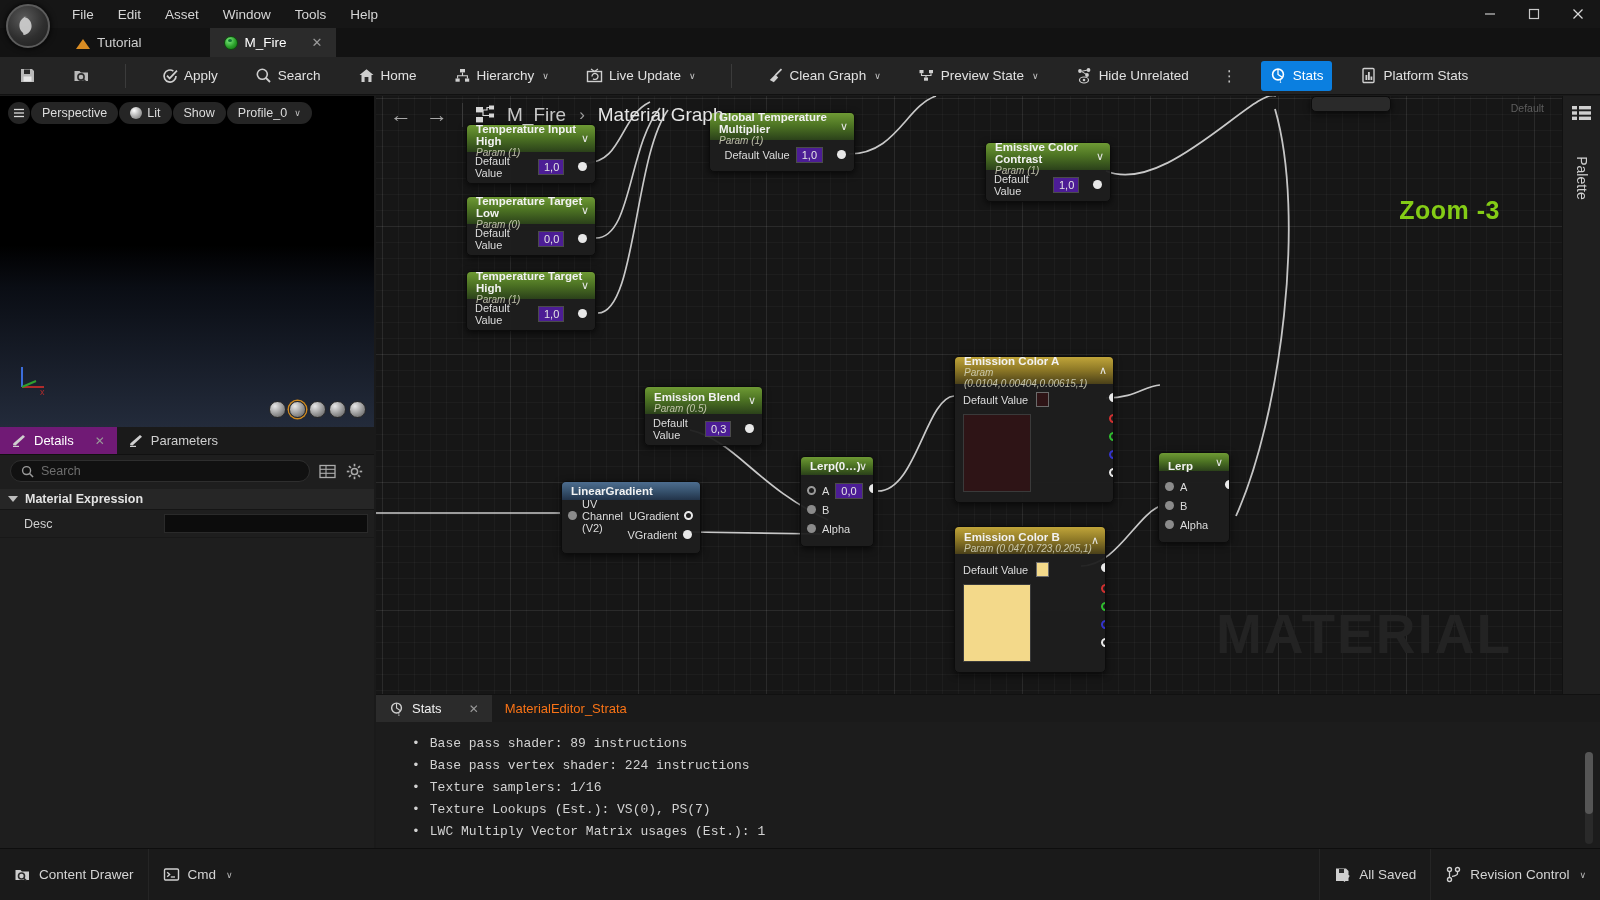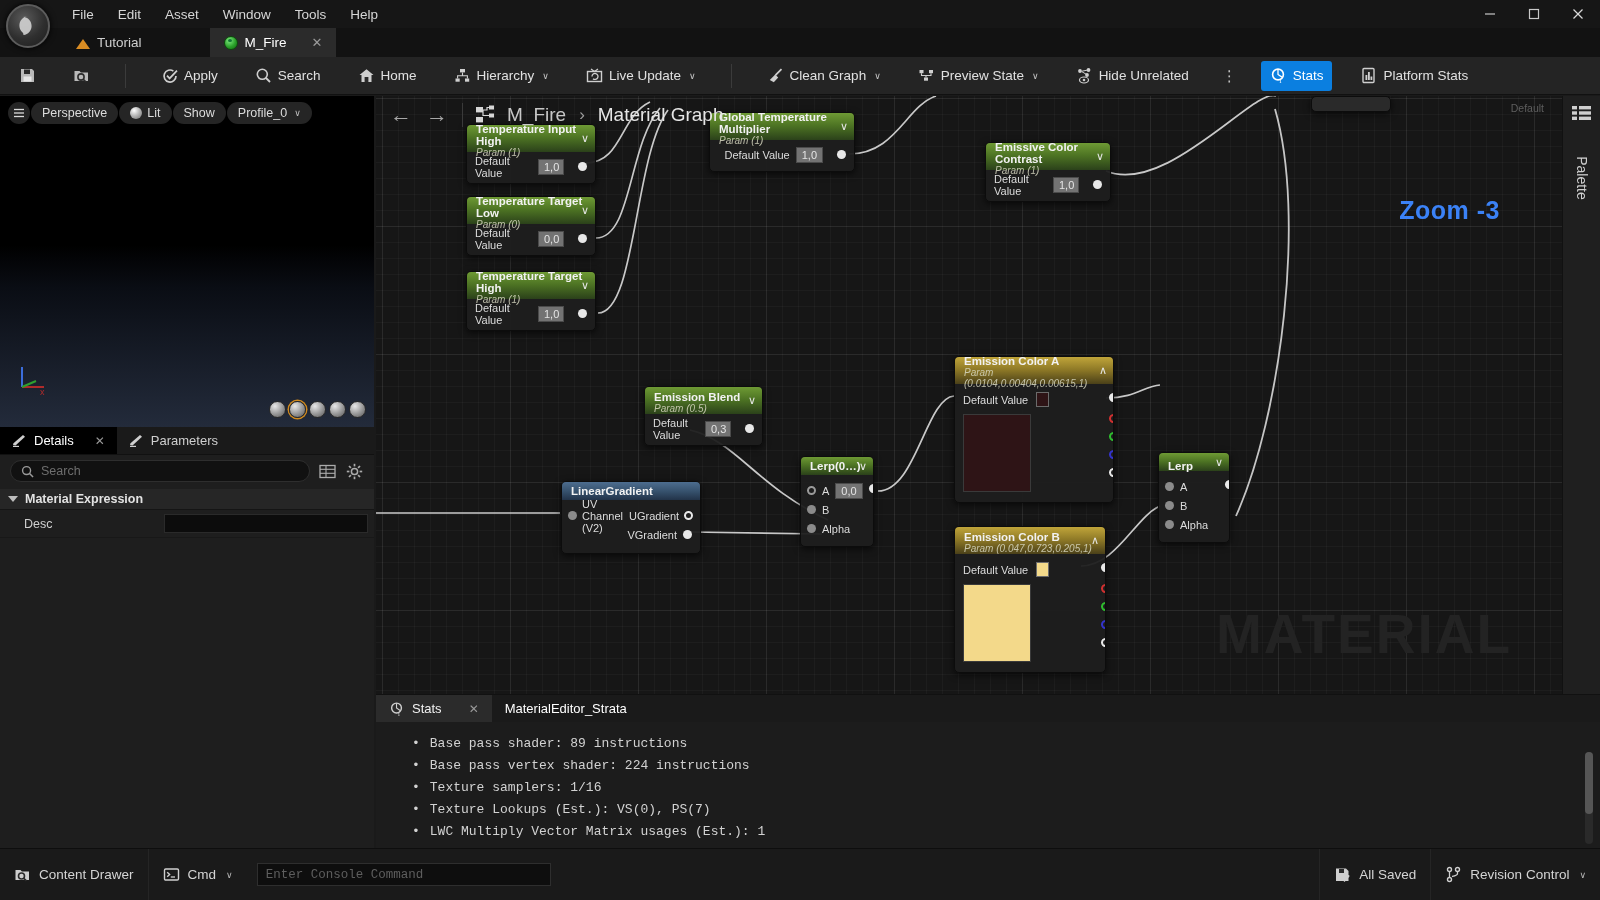--- a/index.html
+++ b/index.html
@@ -98,21 +98,21 @@
     background:radial-gradient(circle at 33% 28%, #e8e8e8 0%, #9d9d9d 50%, #555 100%);
     border:1px solid #2a2a2a;
   }
   .mp.sel { box-shadow:0 0 0 1.5px #d08a1e; }
 
   .detailtabs {
     position:absolute; left:0; top:331px; width:374px; height:28px;
     background:#1a1a1a; display:flex; align-items:stretch; border-bottom:1px solid #111;
   }
   .dtab { display:flex; align-items:center; gap:7px; padding:0 12px; font-size:13px; color:#cfcfcf; }
-  .dtab.active { background:#000000; color:#fff; }
+  .dtab.active { background:#701a75; color:#fff; }
   .dtab .close-x { margin-left:14px; font-size:12px; color:#999; }
   .pencil { width:15px; height:13px; }
 
   .searchrow {
     position:absolute; left:0; top:359px; width:374px; height:32px;
     display:flex; align-items:center; padding:0 10px; gap:8px; background:#1e1e1e;
   }
   .searchbox {
     flex:1; height:22px; border-radius:11px; background:#111; border:1px solid #2e2e2e;
     display:flex; align-items:center; gap:7px; padding:0 10px;
@@ -160,21 +160,21 @@
   .graph-hdr {
     position:absolute; left:0; top:0; height:38px; display:flex; align-items:center;
     gap:10px; padding-left:12px; z-index:6;
   }
   .nav-arrow { font-size:22px; color:#a7a7a7; width:26px; text-align:center; }
   .hdr-sep { width:1px; height:24px; background:#3a3a3a; margin:0 2px; }
   .bc-text { font-size:19px; color:#e6e6e6; }
   .bc-text.dim { color:#c7c7c7; }
   .bc-sep { font-size:17px; color:#9d9d9d; margin:0 3px; }
   .zoom-label {
-    position:absolute; right:62px; top:100px; font-size:25px; color:#3b82f6;
+    position:absolute; right:62px; top:100px; font-size:25px; color:#84cc16;
     font-weight:bold; letter-spacing:.5px; z-index:5;
   }
   .watermark {
     position:absolute; right:50px; bottom:28px; font-size:55px; font-weight:bold;
     color:#232323; letter-spacing:2px; z-index:1;
   }
   .default-lbl {
     position:absolute; right:18px; top:6px; font-size:10.5px; color:#5e5e5e; z-index:5;
   }
 
@@ -202,21 +202,21 @@
   .node-hdr.green { background:linear-gradient(180deg,#6e9a34 0%, #4c7223 48%, #2b411a 100%); }
   .node-hdr.gold  { background:linear-gradient(180deg,#c0a53a 0%, #8d7826 48%, #4a4019 100%); }
   .node-hdr.blue  { background:linear-gradient(180deg,#4d6d8f 0%, #35506b 55%, #223349 100%); }
   .node-title { font-size:11.5px; color:#f2f2f2; font-weight:bold; line-height:12px; }
   .node-sub { font-size:10px; color:#d9d9c2; font-style:italic; line-height:11px; opacity:.85; }
   .node-chev { position:absolute; right:6px; top:7px; font-size:11px; color:#e6e6e6; }
   .node-body { padding:5px 8px 7px 8px; position:relative; }
   .row { display:flex; align-items:center; gap:6px; height:19px; font-size:11px; color:#dcdcdc; }
   .row.right { justify-content:flex-end; }
   .val-box {
-    background:#737373; border:1px solid #4b4b4b; color:#e4e4e4;
+    background:#4c1d95; border:1px solid #4b4b4b; color:#e4e4e4;
     font-size:11px; padding:0 5px; height:16px; line-height:15px; min-width:26px; text-align:left;
   }
   .pin {
     width:9px; height:9px; border-radius:50%; background:#e8e8e8; flex:0 0 auto;
   }
   .pin.hollow { background:transparent; border:2px solid #e8e8e8; width:9px; height:9px; }
   .pin.red { background:transparent; border:2px solid #d03030; }
   .pin.green { background:transparent; border:2px solid #2fbd2f; }
   .pin.blue { background:transparent; border:2px solid #3333cc; }
   .pin.grey { background:#8b8b8b; }
@@ -225,21 +225,21 @@
   .rgba-col {
     position:absolute; right:-5px; top:30px; display:flex; flex-direction:column; gap:9px;
   }
 
   
   .statspanel {
     position:absolute; left:376px; top:694px; width:1224px; height:154px; background:#1c1c1c;
     border-top:1px solid #111;
   }
   .stats-tabs { display:flex; height:27px; align-items:stretch; background:#1a1a1a; }
-  .stats-tab { display:flex; align-items:center; gap:7px; padding:0 13px; font-size:13px; color:#ffffff; }
+  .stats-tab { display:flex; align-items:center; gap:7px; padding:0 13px; font-size:13px; color:#f97316; }
   .stats-tab.active { background:#2b2b2b; color:#f0f0f0; }
   .stats-tab .close-x { margin-left:20px; font-size:12px; color:#999; }
   .stats-body { position:relative; padding:14px 0 0 24px; height:127px; overflow:hidden; }
   .stat-line {
     display:flex; align-items:flex-start; gap:10px; font-family:"Liberation Mono", monospace;
     font-size:13px; color:#d2d2d2; height:22px; padding-left:12px;
   }
   .bullet { color:#d2d2d2; font-size:13px; line-height:16px; }
   .scrollbar {
     position:absolute; right:7px; top:30px; width:8px; height:92px; background:#2a2a2a; border-radius:4px;
@@ -877,21 +877,20 @@
       <span class="ico">
         <svg width="17" height="17" viewBox="0 0 17 17">
           <rect x="1.5" y="3" width="14" height="11" rx="1.2" fill="none" stroke="#cfcfcf" stroke-width="1.4"></rect>
           <path d="M4.2 6.3l2.4 2.2-2.4 2.2" fill="none" stroke="#cfcfcf" stroke-width="1.4"></path>
           <line x1="7.8" y1="11" x2="12" y2="11" stroke="#cfcfcf" stroke-width="1.3"></line>
         </svg>
       </span>
       <span>Cmd</span>
       <span class="caret">∨</span>
     </div>
-    <input class="console-input" placeholder="Enter Console Command" style="">
 
     <div class="sb-right">
       <div class="sb-btn">
         <span class="ico">
           <svg width="17" height="17" viewBox="0 0 17 17">
             <path d="M2 2.5h10l2.5 2.5v10H2z" fill="#cfcfcf"></path>
             <rect x="5" y="3" width="5" height="4" fill="#2a2a2a"></rect>
             <path d="M8.5 12.5l2 2 4-4.5" fill="none" stroke="#cfcfcf" stroke-width="2" stroke-linecap="round"></path>
           </svg>
         </span>

